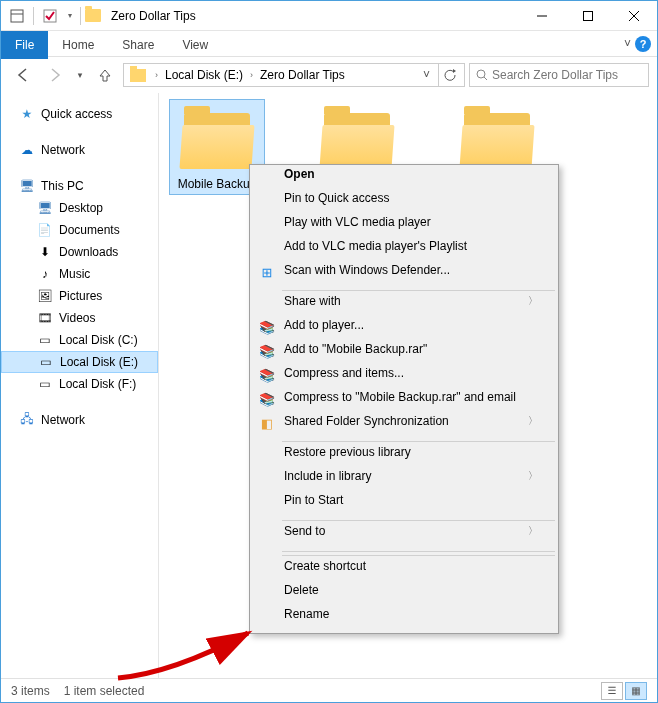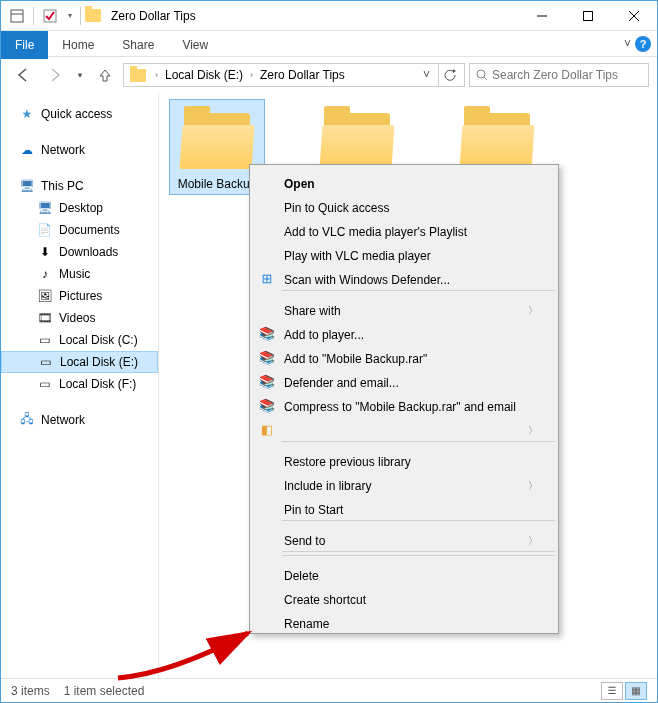--- a/index.html
+++ b/index.html
@@ -52,21 +52,21 @@
 .folder { width: 96px; display: flex; flex-direction: column; align-items: center; padding: 4px; }
 .folder.sel { background: #cce8ff; border: 1px solid #7ab8e8; padding: 3px; }
 .folder-icn { width: 72px; height: 56px; position: relative; margin: 10px 0 8px; }
 .folder-icn .back { position: absolute; top: 0; left: 3px; width: 66px; height: 48px; background: #f3c65a; border-radius: 3px; }
 .folder-icn .back::before { content: ""; position: absolute; top: -7px; left: 0; width: 26px; height: 8px; background: #f3c65a; border-radius: 2px 2px 0 0; }
 .folder-icn .front { position: absolute; bottom: 0; left: 0; width: 72px; height: 44px; background: linear-gradient(#ffe19c, #ffcf60); border-radius: 2px; transform: skewX(-4deg); }
 .folder-label { text-align: center; line-height: 1.2; }
 
 
 .ctxmenu { position: absolute; left: 248px; top: 163px; width: 310px; background: #f0f0f0; border: 1px solid #a0a0a0; box-shadow: 3px 3px 6px rgba(0,0,0,.25); padding: 2px; }
-.ctx-item { height: 24px; display: flex; align-items: flex-end; padding-left: 32px; padding-right: 18px; position: relative; color: #000; }
+.ctx-item { height: 24px; display: flex; align-items: flex-start; padding-left: 32px; padding-right: 18px; position: relative; color: #000; }
 .ctx-item .cicon { position: absolute; left: 6px; width: 18px; height: 18px; display: flex; align-items: center; justify-content: center; font-size: 13px; }
 .ctx-item .arrow { margin-left: auto; color: #555; font-size: 10px; }
 .ctx-item.bold { font-weight: 600; }
 .ctx-sep { height: 1px; background: #d0d0d0; margin: 3px 1px 3px 30px; }
 
 
 .red-arrow { position: absolute; left: 112px; top: 597px; pointer-events: none; }
 
 
 .statusbar { height: 24px; border-top: 1px solid #e1e1e1; display: flex; align-items: center; padding: 0 10px; gap: 14px; color: #555; }
@@ -260,52 +260,53 @@
   </div>
 
   <div class="ctxmenu">
     <div class="ctx-item bold">
         <span>Open</span>
       </div>
     <div class="ctx-item">
         <span>Pin to Quick access</span>
       </div>
     <div class="ctx-item">
+        <span>Play with VLC media player</span>
+      </div>
+    <div class="ctx-item">
         <span>Add to VLC media player's Playlist</span>
-      </div>
-    <div class="ctx-item">
-        <span>Play with VLC media player</span>
       </div>
     <div class="ctx-item">
         <span class="cicon" style="color:#1e88e5;">⊞</span>
         <span>Scan with Windows Defender...</span>
       </div>
     <div class="ctx-sep"></div>
     <div class="ctx-item">
         <span>Share with</span>
         <span class="arrow">〉</span>
       </div>
     <div class="ctx-item">
         <span class="cicon">📚</span>
         <span>Add to player...</span>
       </div>
     <div class="ctx-item">
         <span class="cicon">📚</span>
         <span>Add to "Mobile Backup.rar"</span>
       </div>
     <div class="ctx-item">
         <span class="cicon">📚</span>
-        <span>Defender and email...</span>
+        <span>Compress and items...</span>
       </div>
     <div class="ctx-item">
         <span class="cicon">📚</span>
         <span>Compress to "Mobile Backup.rar" and email</span>
       </div>
     <div class="ctx-item">
         <span class="cicon" style="color:#e8a33d;">◧</span>
+        <span>Shared Folder Synchronization</span>
         <span class="arrow">〉</span>
       </div>
     <div class="ctx-sep"></div>
     <div class="ctx-item">
         <span>Restore previous library</span>
       </div>
     <div class="ctx-item">
         <span>Include in library</span>
         <span class="arrow">〉</span>
       </div>
@@ -313,24 +314,24 @@
         <span>Pin to Start</span>
       </div>
     <div class="ctx-sep"></div>
     <div class="ctx-item">
         <span>Send to</span>
         <span class="arrow">〉</span>
       </div>
     <div class="ctx-sep"></div>
     <div class="ctx-sep"></div>
     <div class="ctx-item">
+        <span>Create shortcut</span>
+      </div>
+    <div class="ctx-item">
         <span>Delete</span>
-      </div>
-    <div class="ctx-item">
-        <span>Create shortcut</span>
       </div>
     <div class="ctx-item">
         <span>Rename</span>
       </div>
 
   </div>
 
   <svg class="red-arrow" width="150" height="90">
     <defs>
         <marker id="ah" markerWidth="10" markerHeight="10" refX="8" refY="3" orient="auto">

